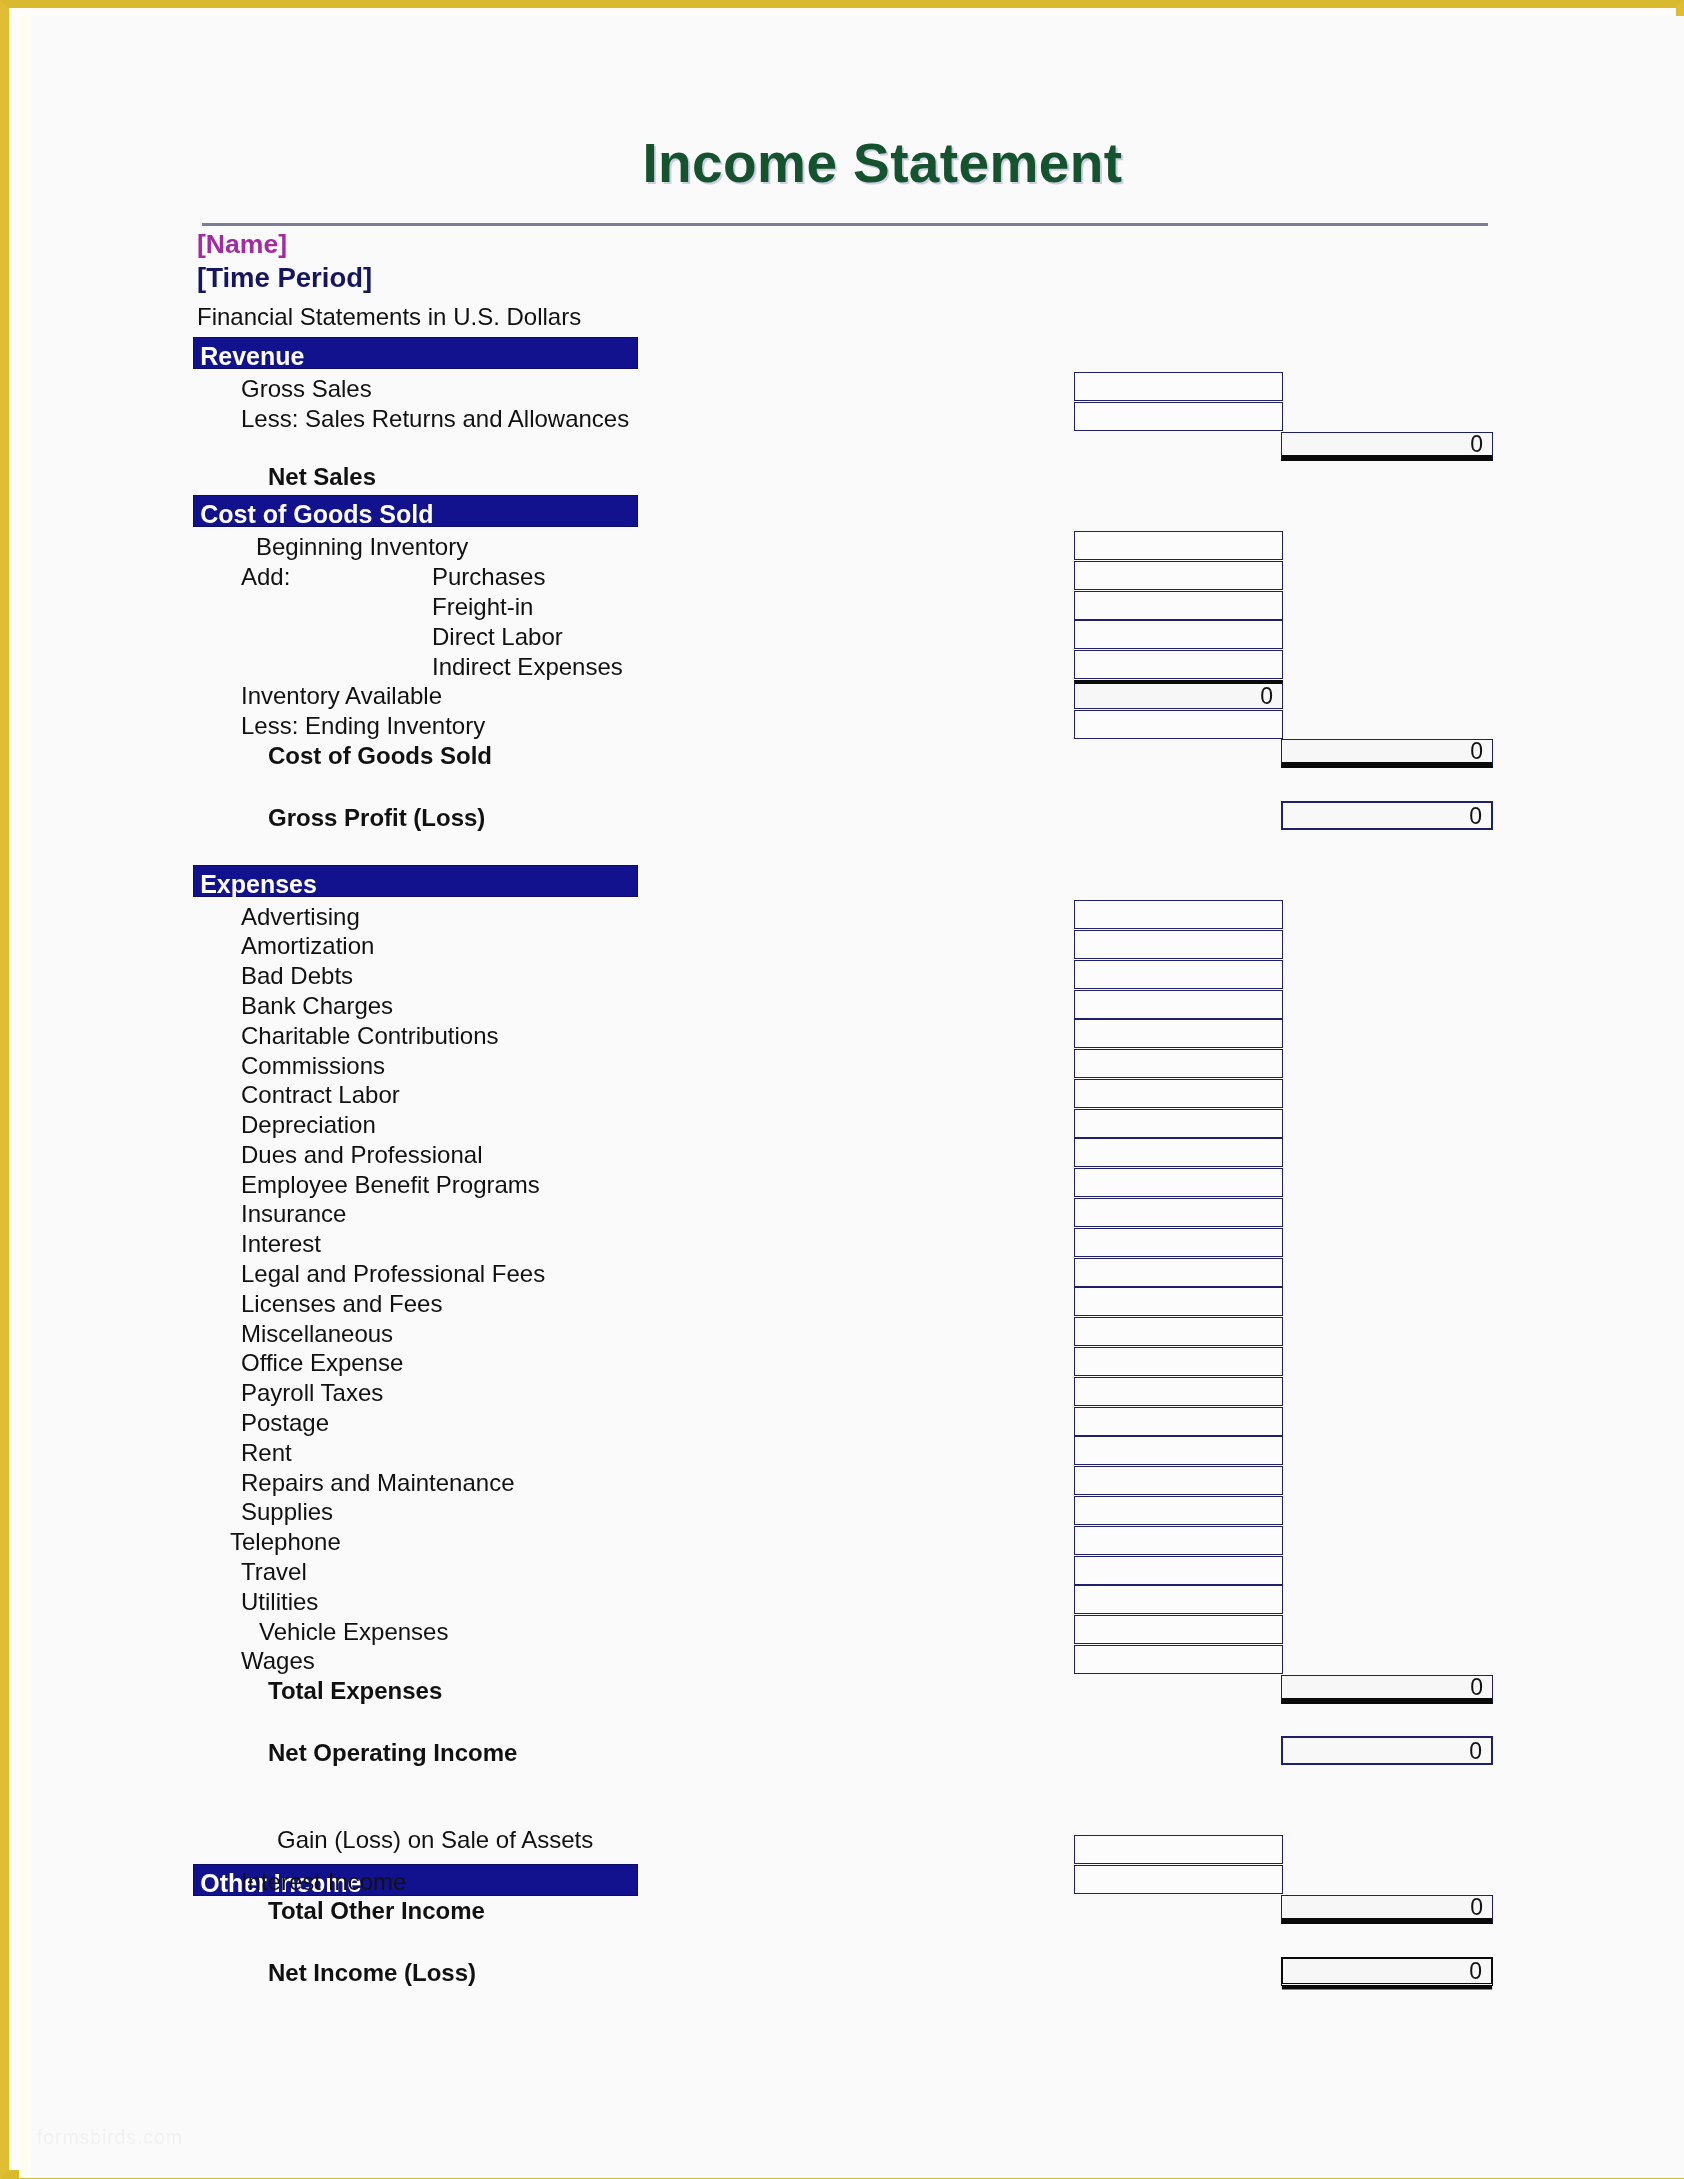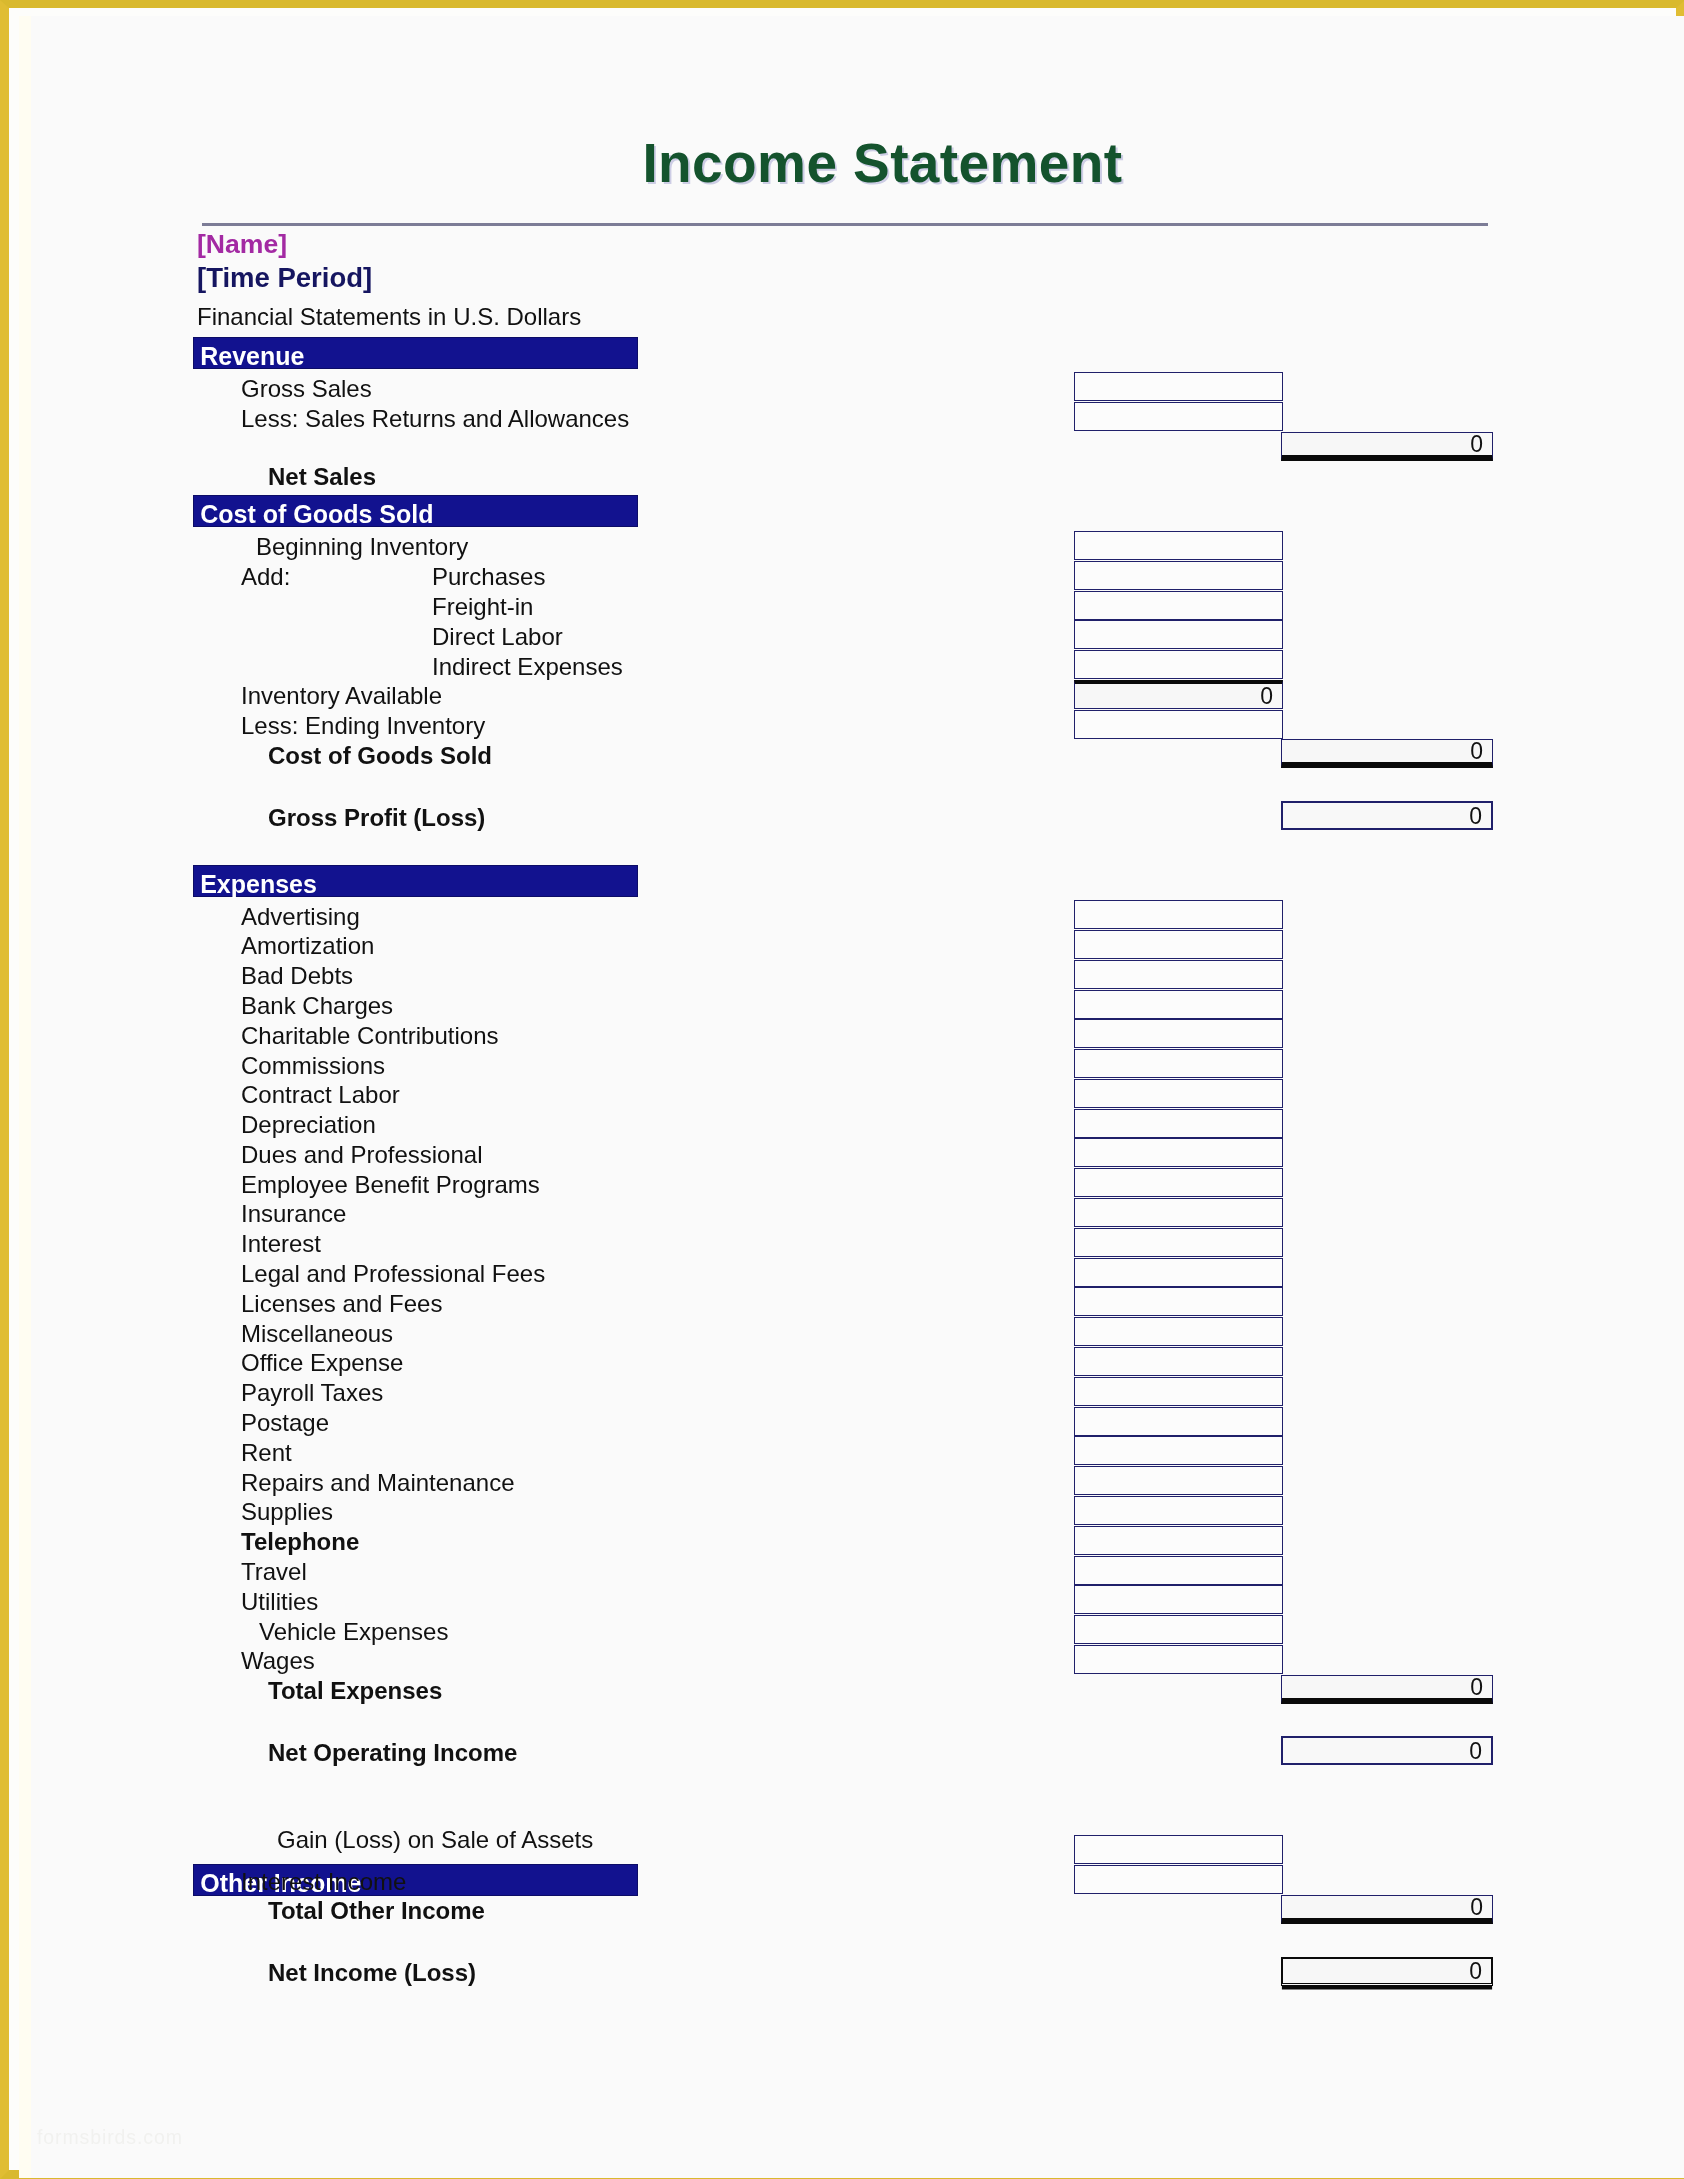--- a/index.html
+++ b/index.html
@@ -282,21 +282,21 @@
       <div class="label" style="left: 241px; top: 1381px;">Payroll Taxes</div>
       <div class="cell input" style="left: 1074px; width: 209px; top: 1377px; height: 29px;"></div>
       <div class="label" style="left: 241px; top: 1411px;">Postage</div>
       <div class="cell input" style="left: 1074px; width: 209px; top: 1407px; height: 29px;"></div>
       <div class="label" style="left: 241px; top: 1441px;">Rent</div>
       <div class="cell input" style="left: 1074px; width: 209px; top: 1436px; height: 29px;"></div>
       <div class="label" style="left: 241px; top: 1471px;">Repairs and Maintenance</div>
       <div class="cell input" style="left: 1074px; width: 209px; top: 1466px; height: 29px;"></div>
       <div class="label" style="left: 241px; top: 1500px; text-align: right;">Supplies</div>
       <div class="cell input" style="left: 1074px; width: 209px; top: 1496px; height: 29px;"></div>
-      <div class="label" style="left: 241px; top: 1530px; font-weight: bold;">Telephone</div>
+      <div class="label" style="left: 230px; top: 1530px;">Telephone</div>
       <div class="cell input" style="left: 1074px; width: 209px; top: 1526px; height: 29px;"></div>
       <div class="label" style="left: 241px; top: 1560px;">Travel</div>
       <div class="cell input" style="left: 1074px; width: 209px; top: 1556px; height: 29px;"></div>
       <div class="label" style="left: 241px; top: 1590px;">Utilities</div>
       <div class="cell input" style="left: 1074px; width: 209px; top: 1585px; height: 29px;"></div>
       <div class="label" style="left: 241px; top: 1620px; margin-left: 18px;">Vehicle Expenses</div>
       <div class="cell input" style="left: 1074px; width: 209px; top: 1615px; height: 29px;"></div>
       <div class="label" style="left: 241px; top: 1649px;">Wages</div>
       <div class="cell input" style="left: 1074px; width: 209px; top: 1645px; height: 29px;"></div>
       <div class="label bold" style="left: 268px; top: 1679px;">Total Expenses</div>

